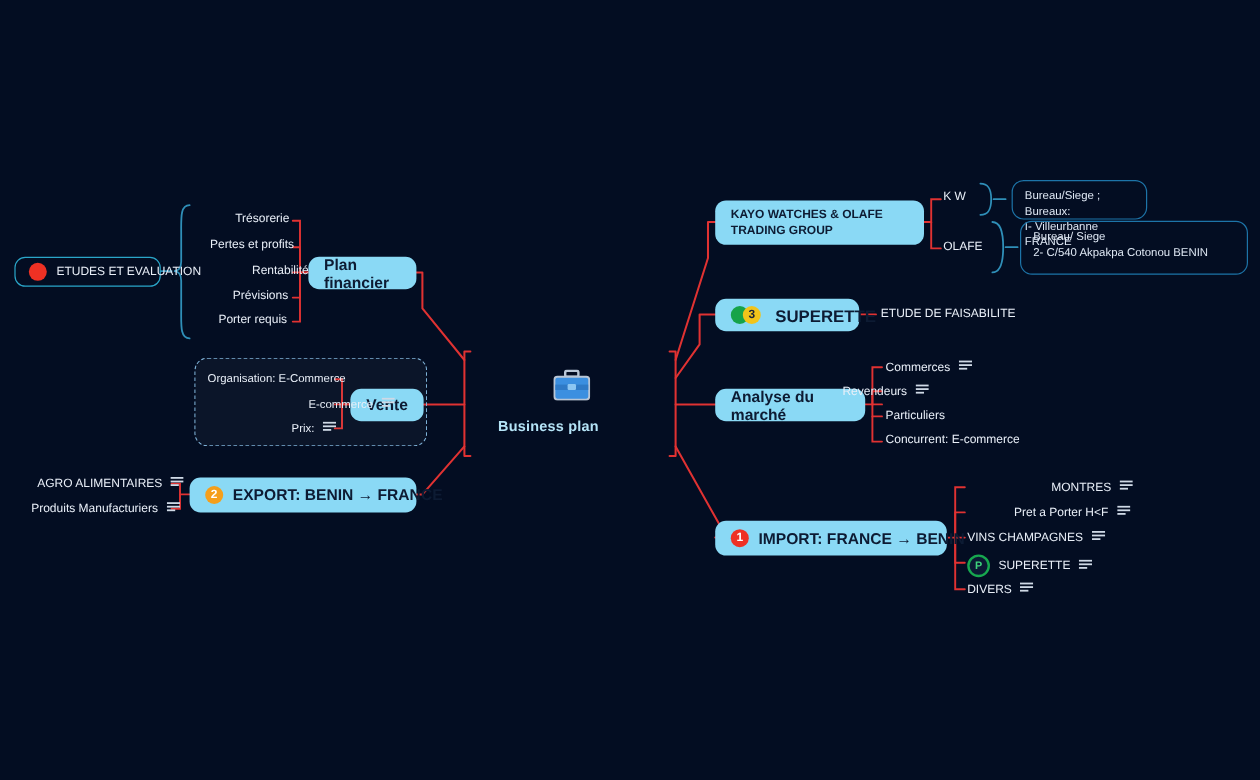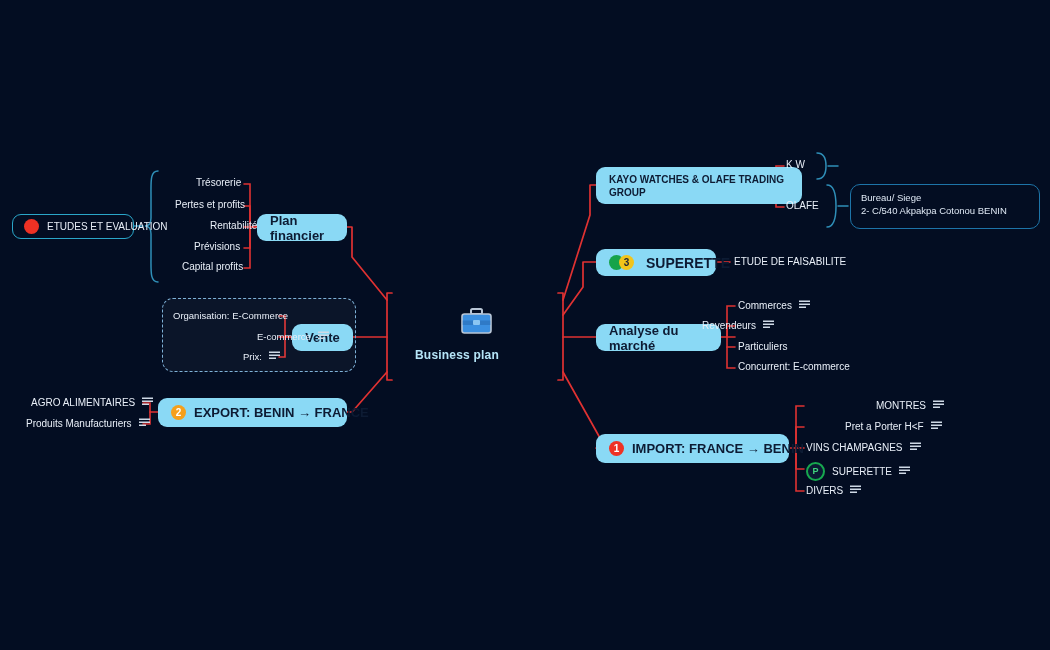--- a/index.html
+++ b/index.html
@@ -227,21 +227,21 @@
   <div class="plain fs10" style="left:175px; top:199px;">
     <span>Pertes et profits</span>
   </div>
   <div class="plain fs10" style="left:190px; top:220px;margin-left:20px;">
     <span>Rentabilité</span>
   </div>
   <div class="plain fs10" style="left:194px; top:241px;">
     <span>Prévisions</span>
   </div>
   <div class="plain fs10" style="left:182px; top:261px;">
-    <span>Capital profits</span>
+    <span>Porter requis</span>
   </div>
 
   <div class="dashed-group" style="left:162px; top:298px; width:194px; height:74px;"></div>
 
   <div class="node fill-node fs13" style="left:292px; top:324px; width:61px; height:27px; justify-content:center;">
     <span>Vente</span>
   </div>
 
   <div class="plain fs9" style="left:173px; top:310px;">
     <span>Organisation: E-Commerce</span>
@@ -286,31 +286,35 @@
     <span>Produits Manufacturiers</span>
     <span class="note-icon">
       <svg width="11" height="9" viewBox="0 0 11 9">
           <rect x="0" y="0.5" width="11" height="1.5" fill="#cfd9e6"></rect>
           <rect x="0" y="3.5" width="11" height="1.5" fill="#cfd9e6"></rect>
           <rect x="0" y="6.5" width="7" height="1.5" fill="#cfd9e6"></rect>
         </svg>
     </span>
   </div>
 
-  <div class="node fill-node fs10" style="left:596px; top:167px; width:206px; height:37px; line-height:1.3;">
+  <div class="node fill-node fs10" style="left:596px; top:167px; width:174px; height:37px; line-height:1.3;">
     <span>KAYO WATCHES &amp; OLAFE TRADING GROUP</span>
   </div>
 
   <div class="plain fs10" style="left:786px; top:159px;">
     <span>K W</span>
   </div>
   <div class="plain fs10" style="left:786px; top:200px;">
     <span>OLAFE</span>
   </div>
 
+  <div class="node outline-node-soft fs9" style="left:843px; top:150px; width:113px; height:33px; display:block;">
+    <div>Bureau/Siege ; Bureaux:</div>
+    <div>I- Villeurbanne FRANCE</div>
+  </div>
 
   <div class="node outline-node-soft fs9" style="left:850px; top:184px; width:190px; height:45px; display:block;">
     <div>Bureau/ Siege</div>
     <div>2- C/540 Akpakpa Cotonou BENIN</div>
   </div>
 
   <div class="node fill-node fs14" style="left:596px; top:249px; width:120px; height:27px;">
     <span style="display:inline-flex; align-items:center;">
       <span class="dot dot-green" style="margin-right:-5px;"></span>
       <span class="dot dot-yellow">3</span>

